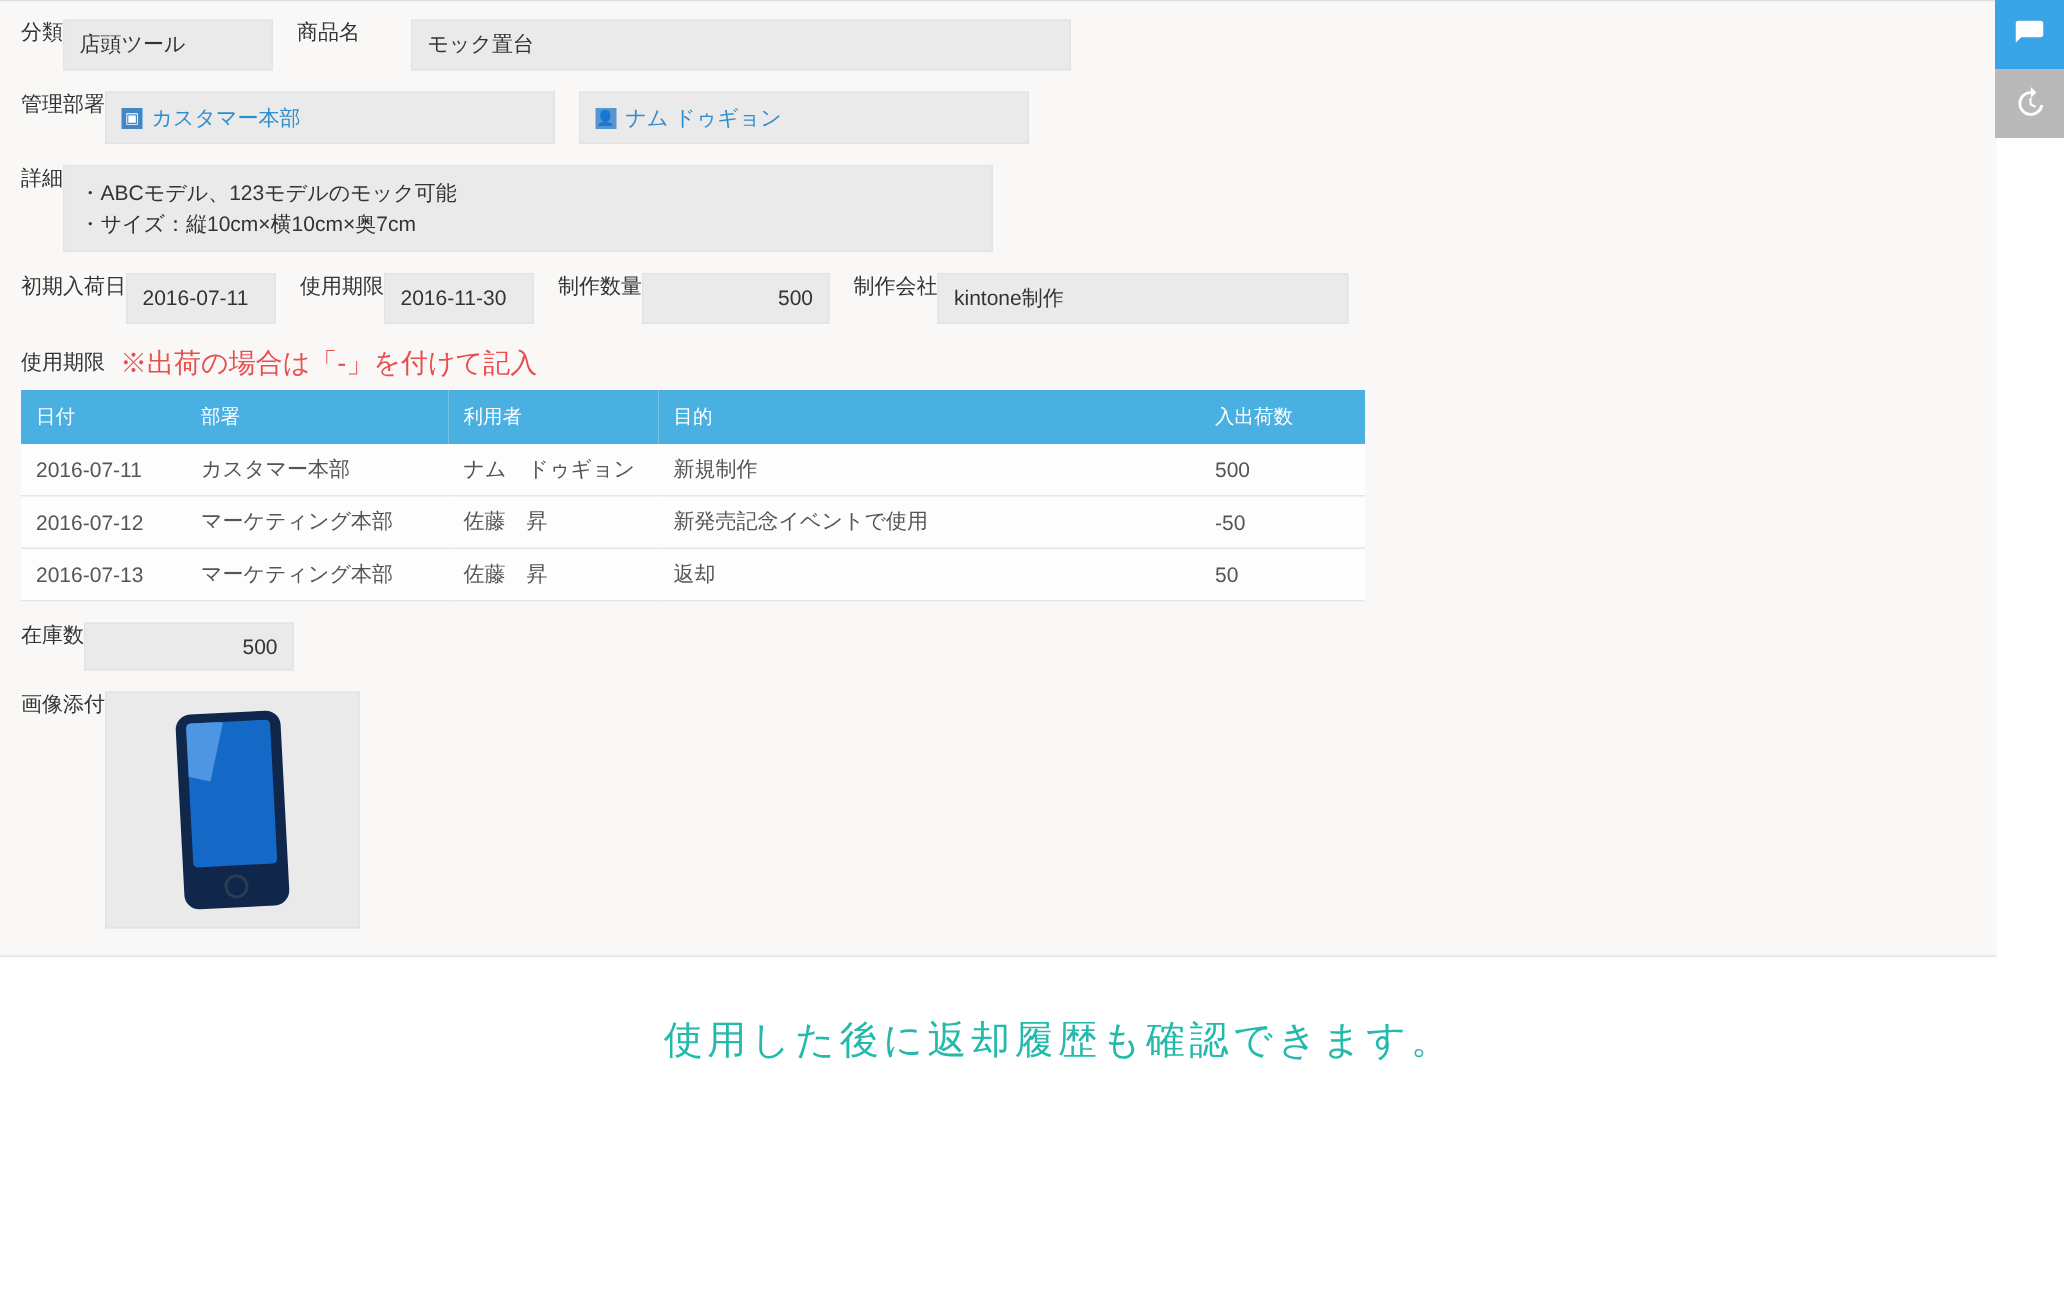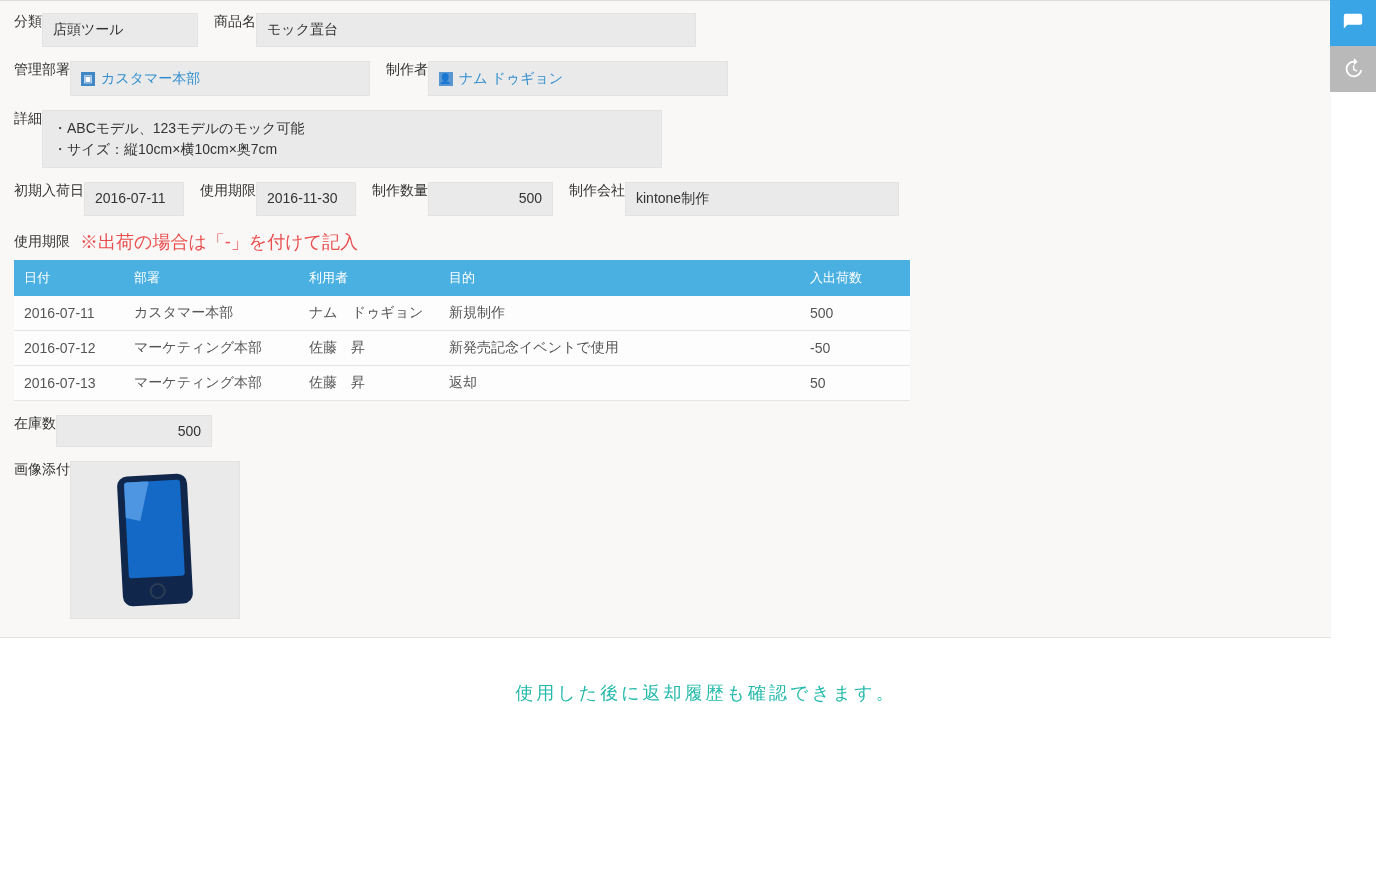--- a/index.html
+++ b/index.html
@@ -22,26 +22,26 @@
   .field {
     background:#eaeaea;
     border:1px solid #e3e3e3;
     padding:7px 10px;
     min-height:32px;
     font-size:14px;
     color:#333;
   }
   .row { display:flex; gap:16px; margin-bottom:14px; }
   .col { display:flex; }
-  .w160 { width:156px; }
+  .w160 { width:140px; }
   .w300 { width:300px; }
   .w100 { width:100px; }
   .w125 { width:125px; }
   .w230 { width:274px; }
-  .w440 { width:440px; }
+  .w440 { width:440px;margin-left:34px; }
   .w620 { width:620px; }
   .num { text-align:right; }
 
   .user-link { color:#2f8dce; text-decoration:none; display:inline-flex; align-items:center; gap:6px;}
   .user-icon {
     width:14px; height:14px; background:#5796d1; display:inline-flex; align-items:center; justify-content:center;
     color:#fff; font-size:10px;
   }
   .org-icon {
     width:14px; height:14px; background:#3f87c5; display:inline-flex; align-items:center; justify-content:center;
@@ -102,21 +102,21 @@
     border-radius:50%; margin-top:6px; background:#10264a;
   }
 
   .caption-area {
     background:#fff;
     height:110px;
     display:flex; align-items:center; justify-content:center;
   }
   .caption {
     color:#24b9ab;
-    font-size:18px;
+    font-size:26px;
     letter-spacing:3px;
     font-weight:500;
     margin-left:36px;
   }
 
   .side-tabs {
     position:fixed;
     top:0; right:0;
     display:flex; flex-direction:column;
   }
@@ -151,21 +151,20 @@
     <div class="col">
       <span class="label">管理部署</span>
       <div class="field w300">
         <a class="user-link" href="#">
           <span class="org-icon">▣</span>
           <span>カスタマー本部</span>
         </a>
       </div>
     </div>
     <div class="col">
-      <span class="label">制作者</span>
       <div class="field w300">
         <a class="user-link" href="#">
           <span class="user-icon">👤</span>
           <span>ナム ドゥギョン</span>
         </a>
       </div>
     </div>
   </div>
 
   <div class="row">

